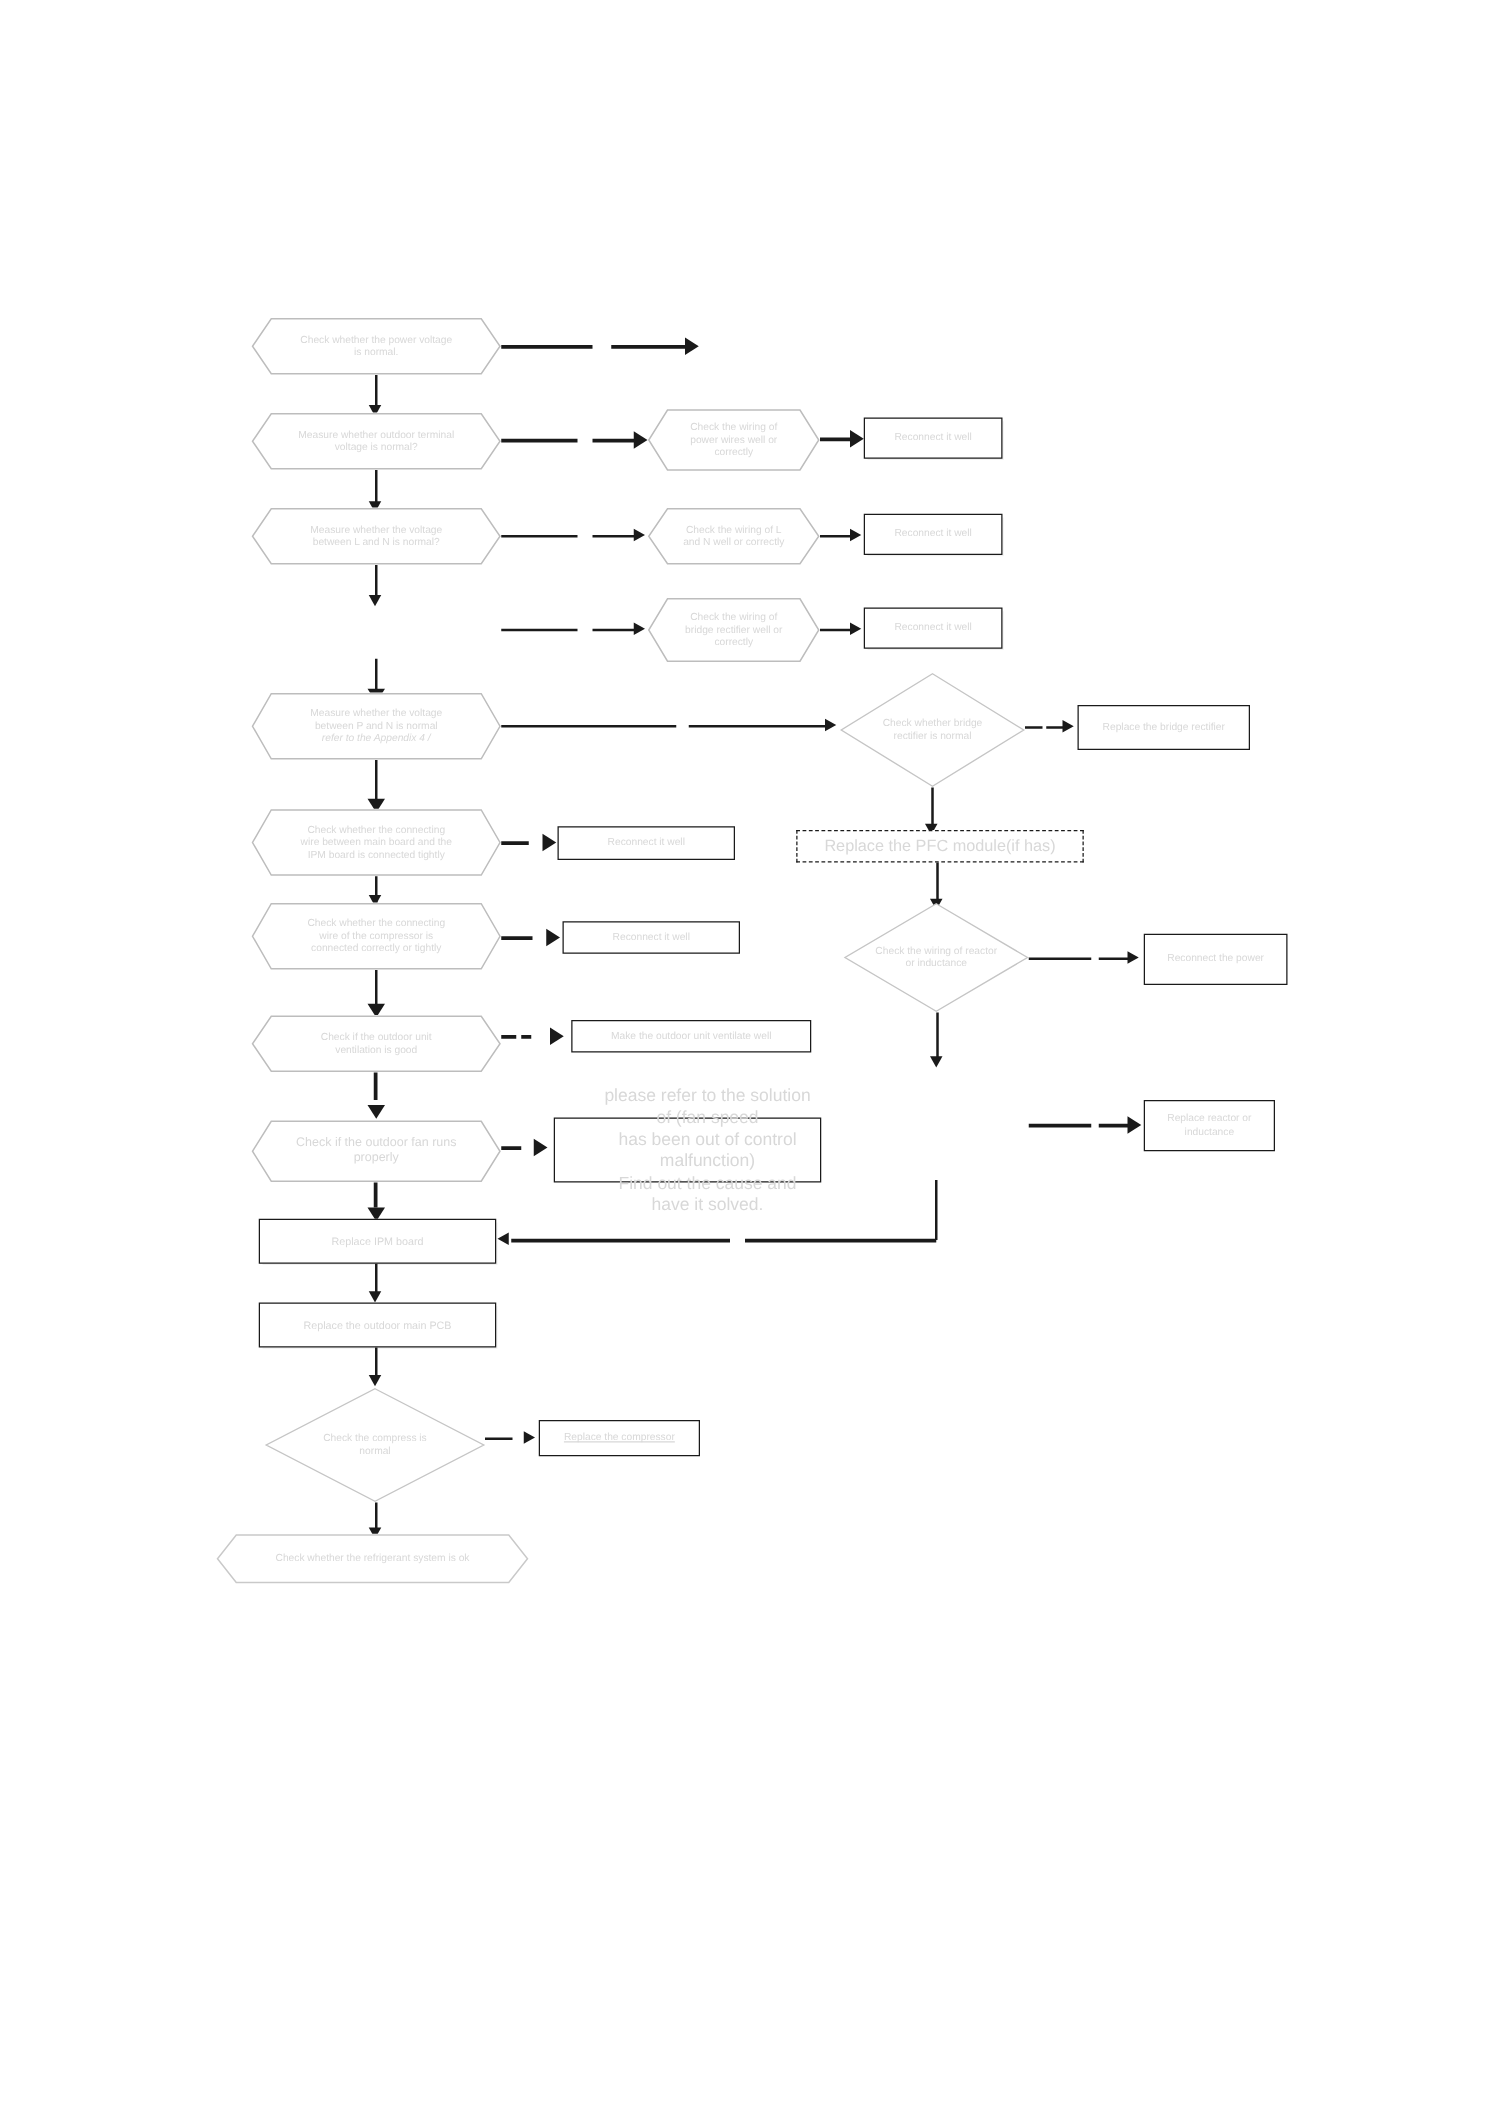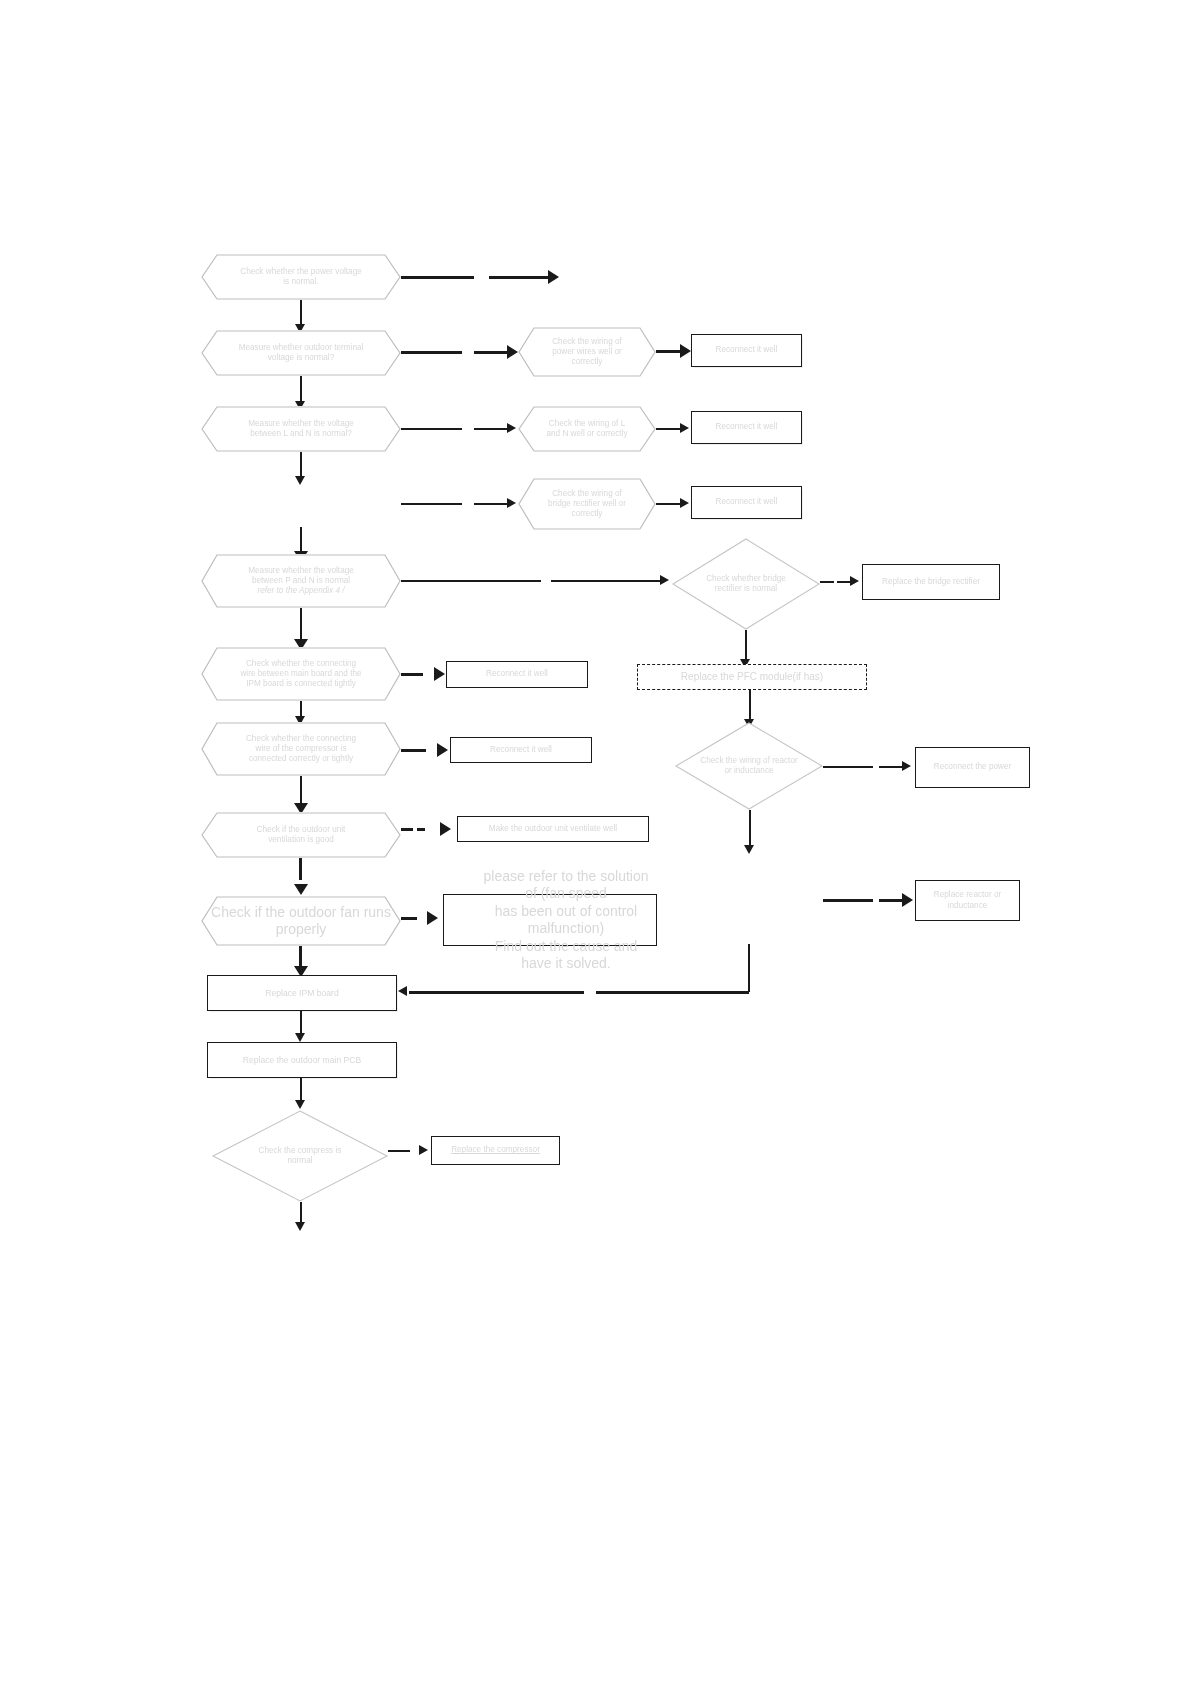--- a/index.html
+++ b/index.html
@@ -186,21 +186,21 @@
     </svg>
     <span class="txt">Check whether the connecting
 wire between main board and the
 IPM board is connected tightly</span>
   </div>
 
   <div class="node rect thin" style="left:446px;top:661px;width:142px;height:27px;font-size:8.2px;">
     <span class="txt">Reconnect it well</span>
   </div>
 
-  <div class="node rect dashed" style="left:637px;top:664px;width:230px;height:26px;font-size:10px;">
+  <div class="node rect dashed" style="left:637px;top:664px;width:230px;height:26px;font-size:13px;">
     <span class="txt">Replace the PFC module(if has)</span>
   </div>
 
   <div class="line h thick" style="left:401px;top:673px;width:22px;"></div>
   <div class="arrow bigright" style="left:434px;top:667px;"></div>
 
   <div class="line v" style="left:300px;top:701px;height:24px;"></div>
   <div class="arrow down" style="left:295px;top:716px;"></div>
 
   <div class="line v" style="left:749px;top:690px;height:32px;"></div>
@@ -266,21 +266,21 @@
 
   <div class="node rect thin" style="left:915px;top:880px;width:105px;height:41px;font-size:8.2px;">
     <span class="txt">Replace reactor or
 inductance</span>
   </div>
 
   <div class="line h thick" style="left:823px;top:899px;width:50px;"></div>
   <div class="line h thick" style="left:879px;top:899px;width:24px;"></div>
   <div class="arrow bigright" style="left:902px;top:893px;"></div>
 
-  <div class="node hex" style="left:201px;top:896px;width:200px;height:50px;font-size:14px;">
+  <div class="node hex" style="left:201px;top:896px;width:200px;height:50px;font-size:10px;">
     <svg width="200" height="50" viewBox="0 0 200 50">
       <polygon points="16,1 184,1 199,25 184,49 16,49 1,25" fill="#ffffff" stroke="#bdbdbd" stroke-width="1.2"></polygon>
     </svg>
     <span class="txt">Check if the outdoor fan runs
 properly</span>
   </div>
 
   <div class="node rect thin" style="left:443px;top:894px;width:214px;height:52px;font-size:14px;padding-left:32px;">
     <span class="txt">please refer to the solution of (fan speed
 has been out of control malfunction)
@@ -323,14 +323,20 @@
   <div class="node rect thin" style="left:431px;top:1136px;width:129px;height:29px;font-size:8.2px;text-decoration:underline;">
     <span class="txt">Replace the compressor</span>
   </div>
 
   <div class="line h" style="left:388px;top:1150px;width:22px;"></div>
   <div class="arrow right" style="left:419px;top:1145px;"></div>
 
   <div class="line v" style="left:300px;top:1202px;height:22px;"></div>
   <div class="arrow down" style="left:295px;top:1222px;"></div>
 
+  <div class="node hex" style="left:173px;top:1227px;width:250px;height:40px;font-size:8.2px;">
+    <svg width="250" height="40" viewBox="0 0 250 40">
+      <polygon points="16,1 234,1 249,20 234,39 16,39 1,20" fill="#ffffff" stroke="#c9c9c9" stroke-width="1.2"></polygon>
+    </svg>
+    <span class="txt">Check whether the refrigerant system is ok</span>
+  </div>
 
 </div>
 
 </body></html>

